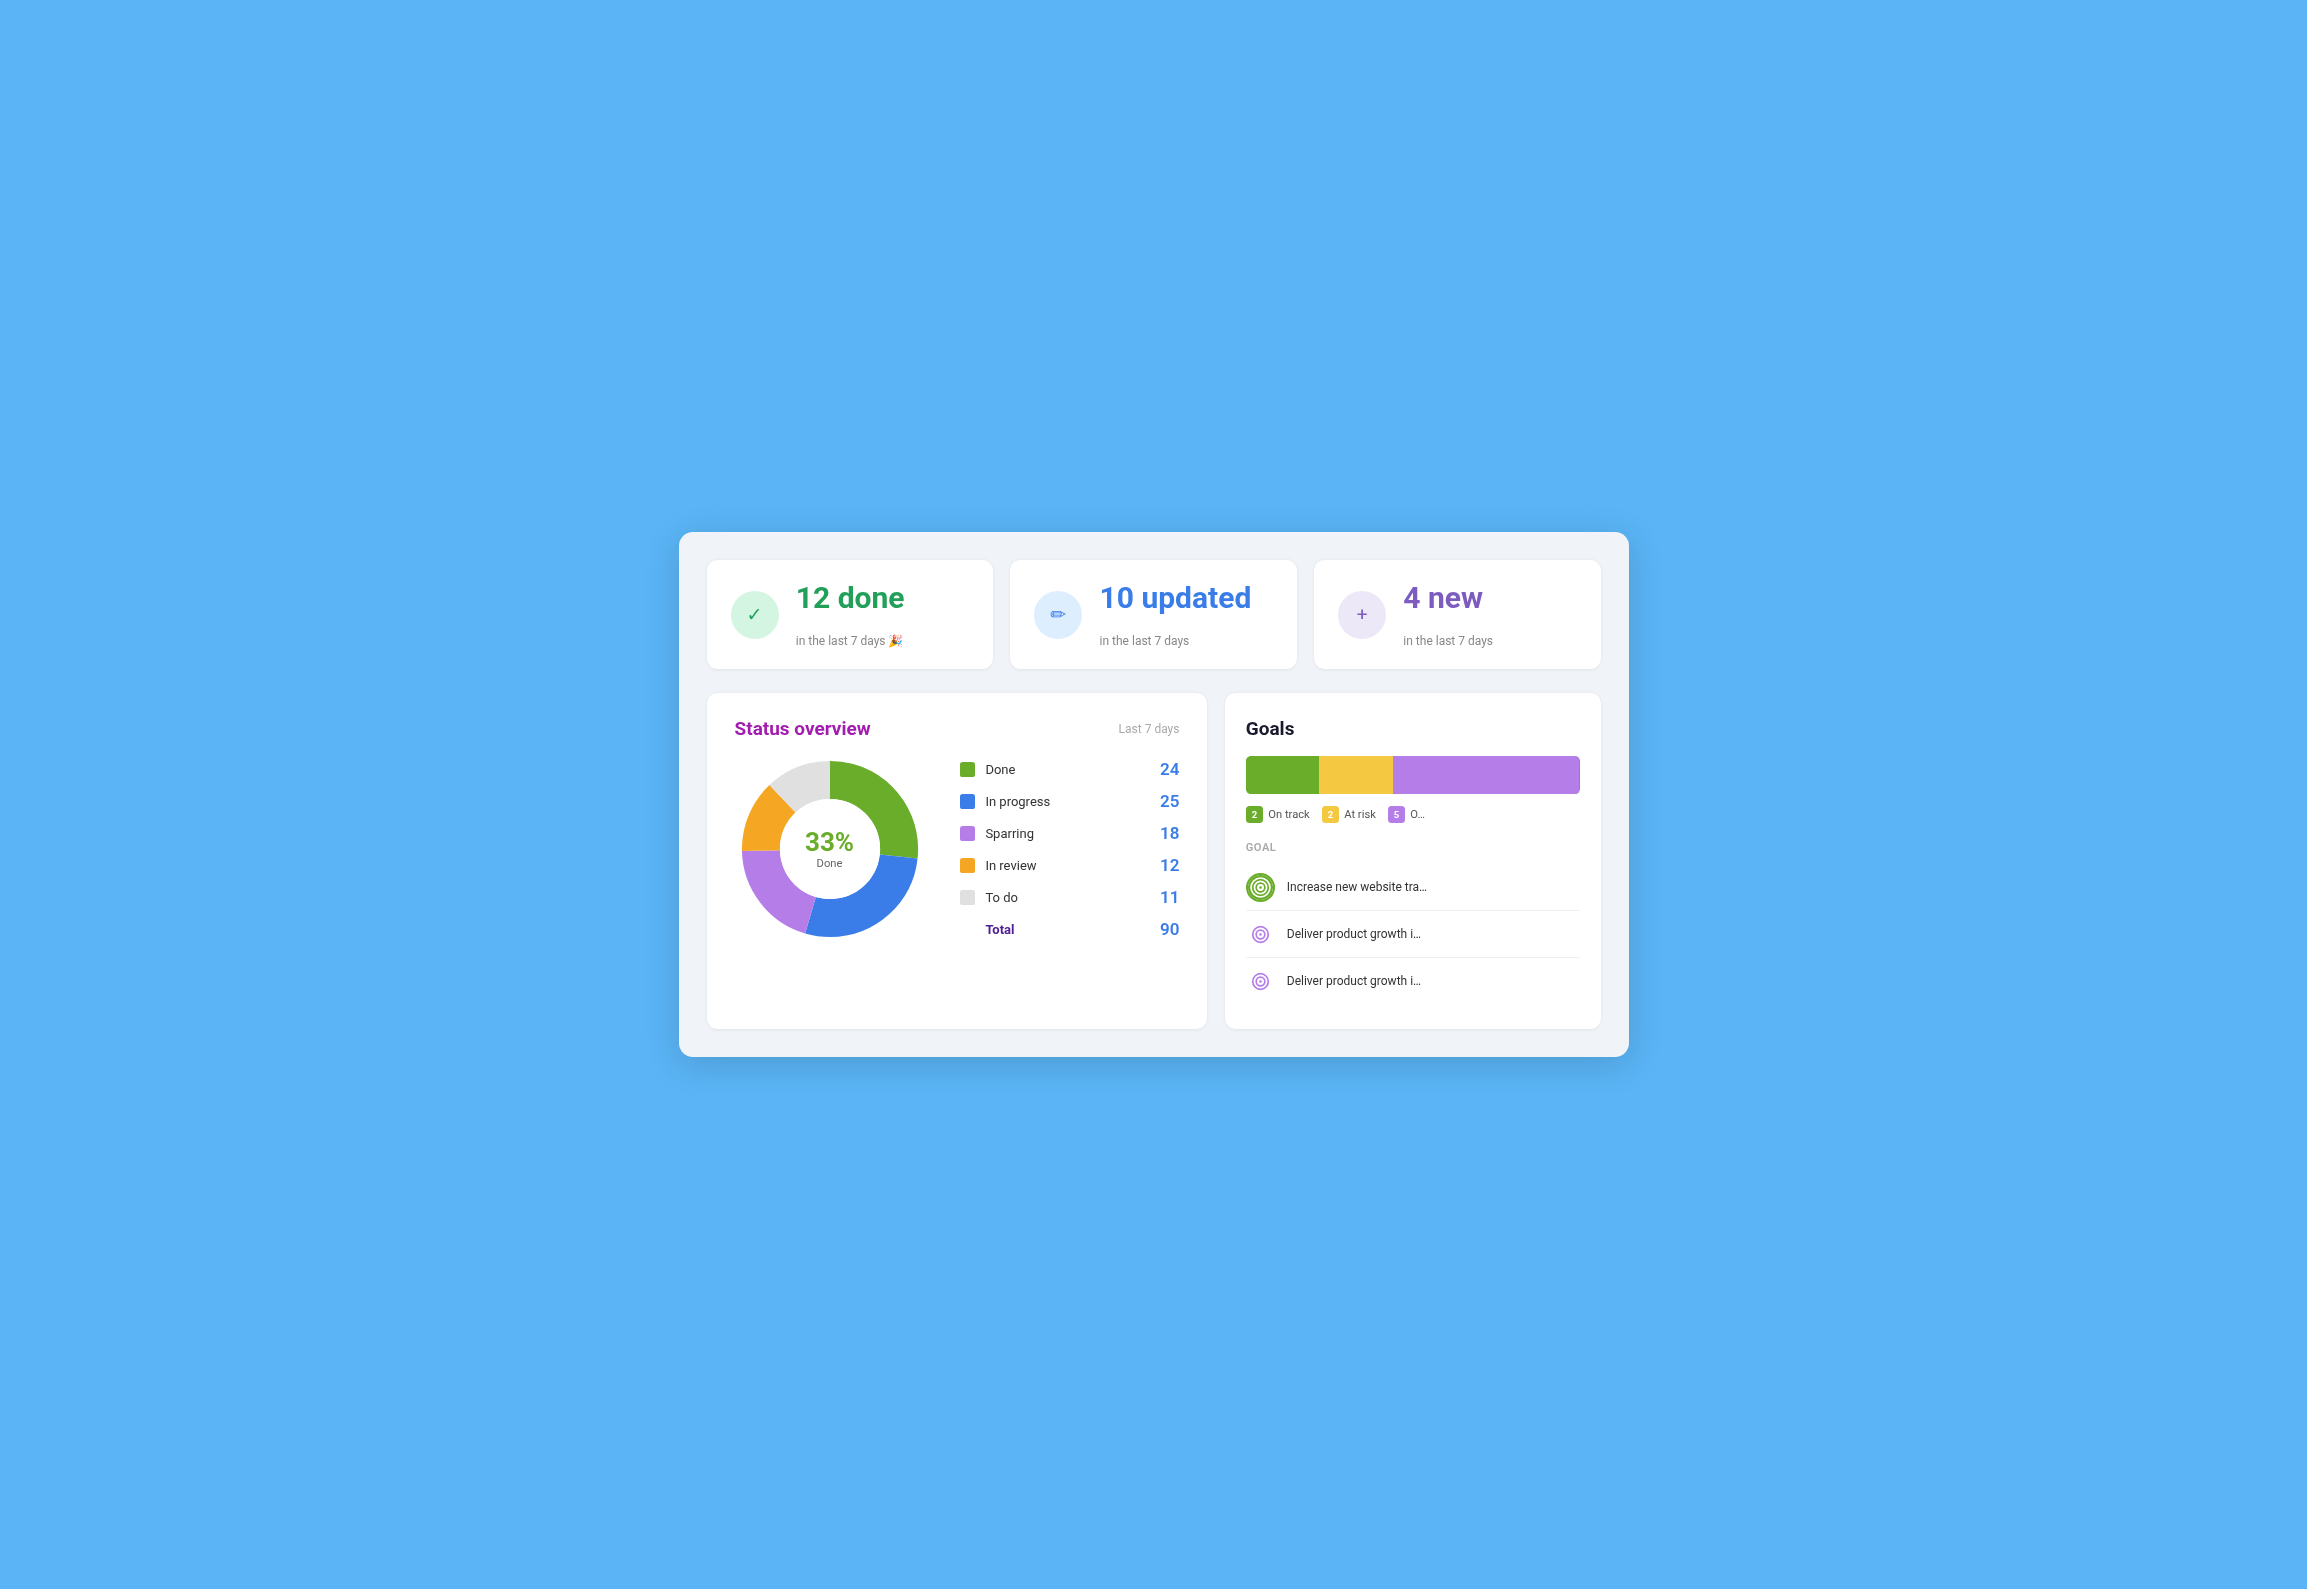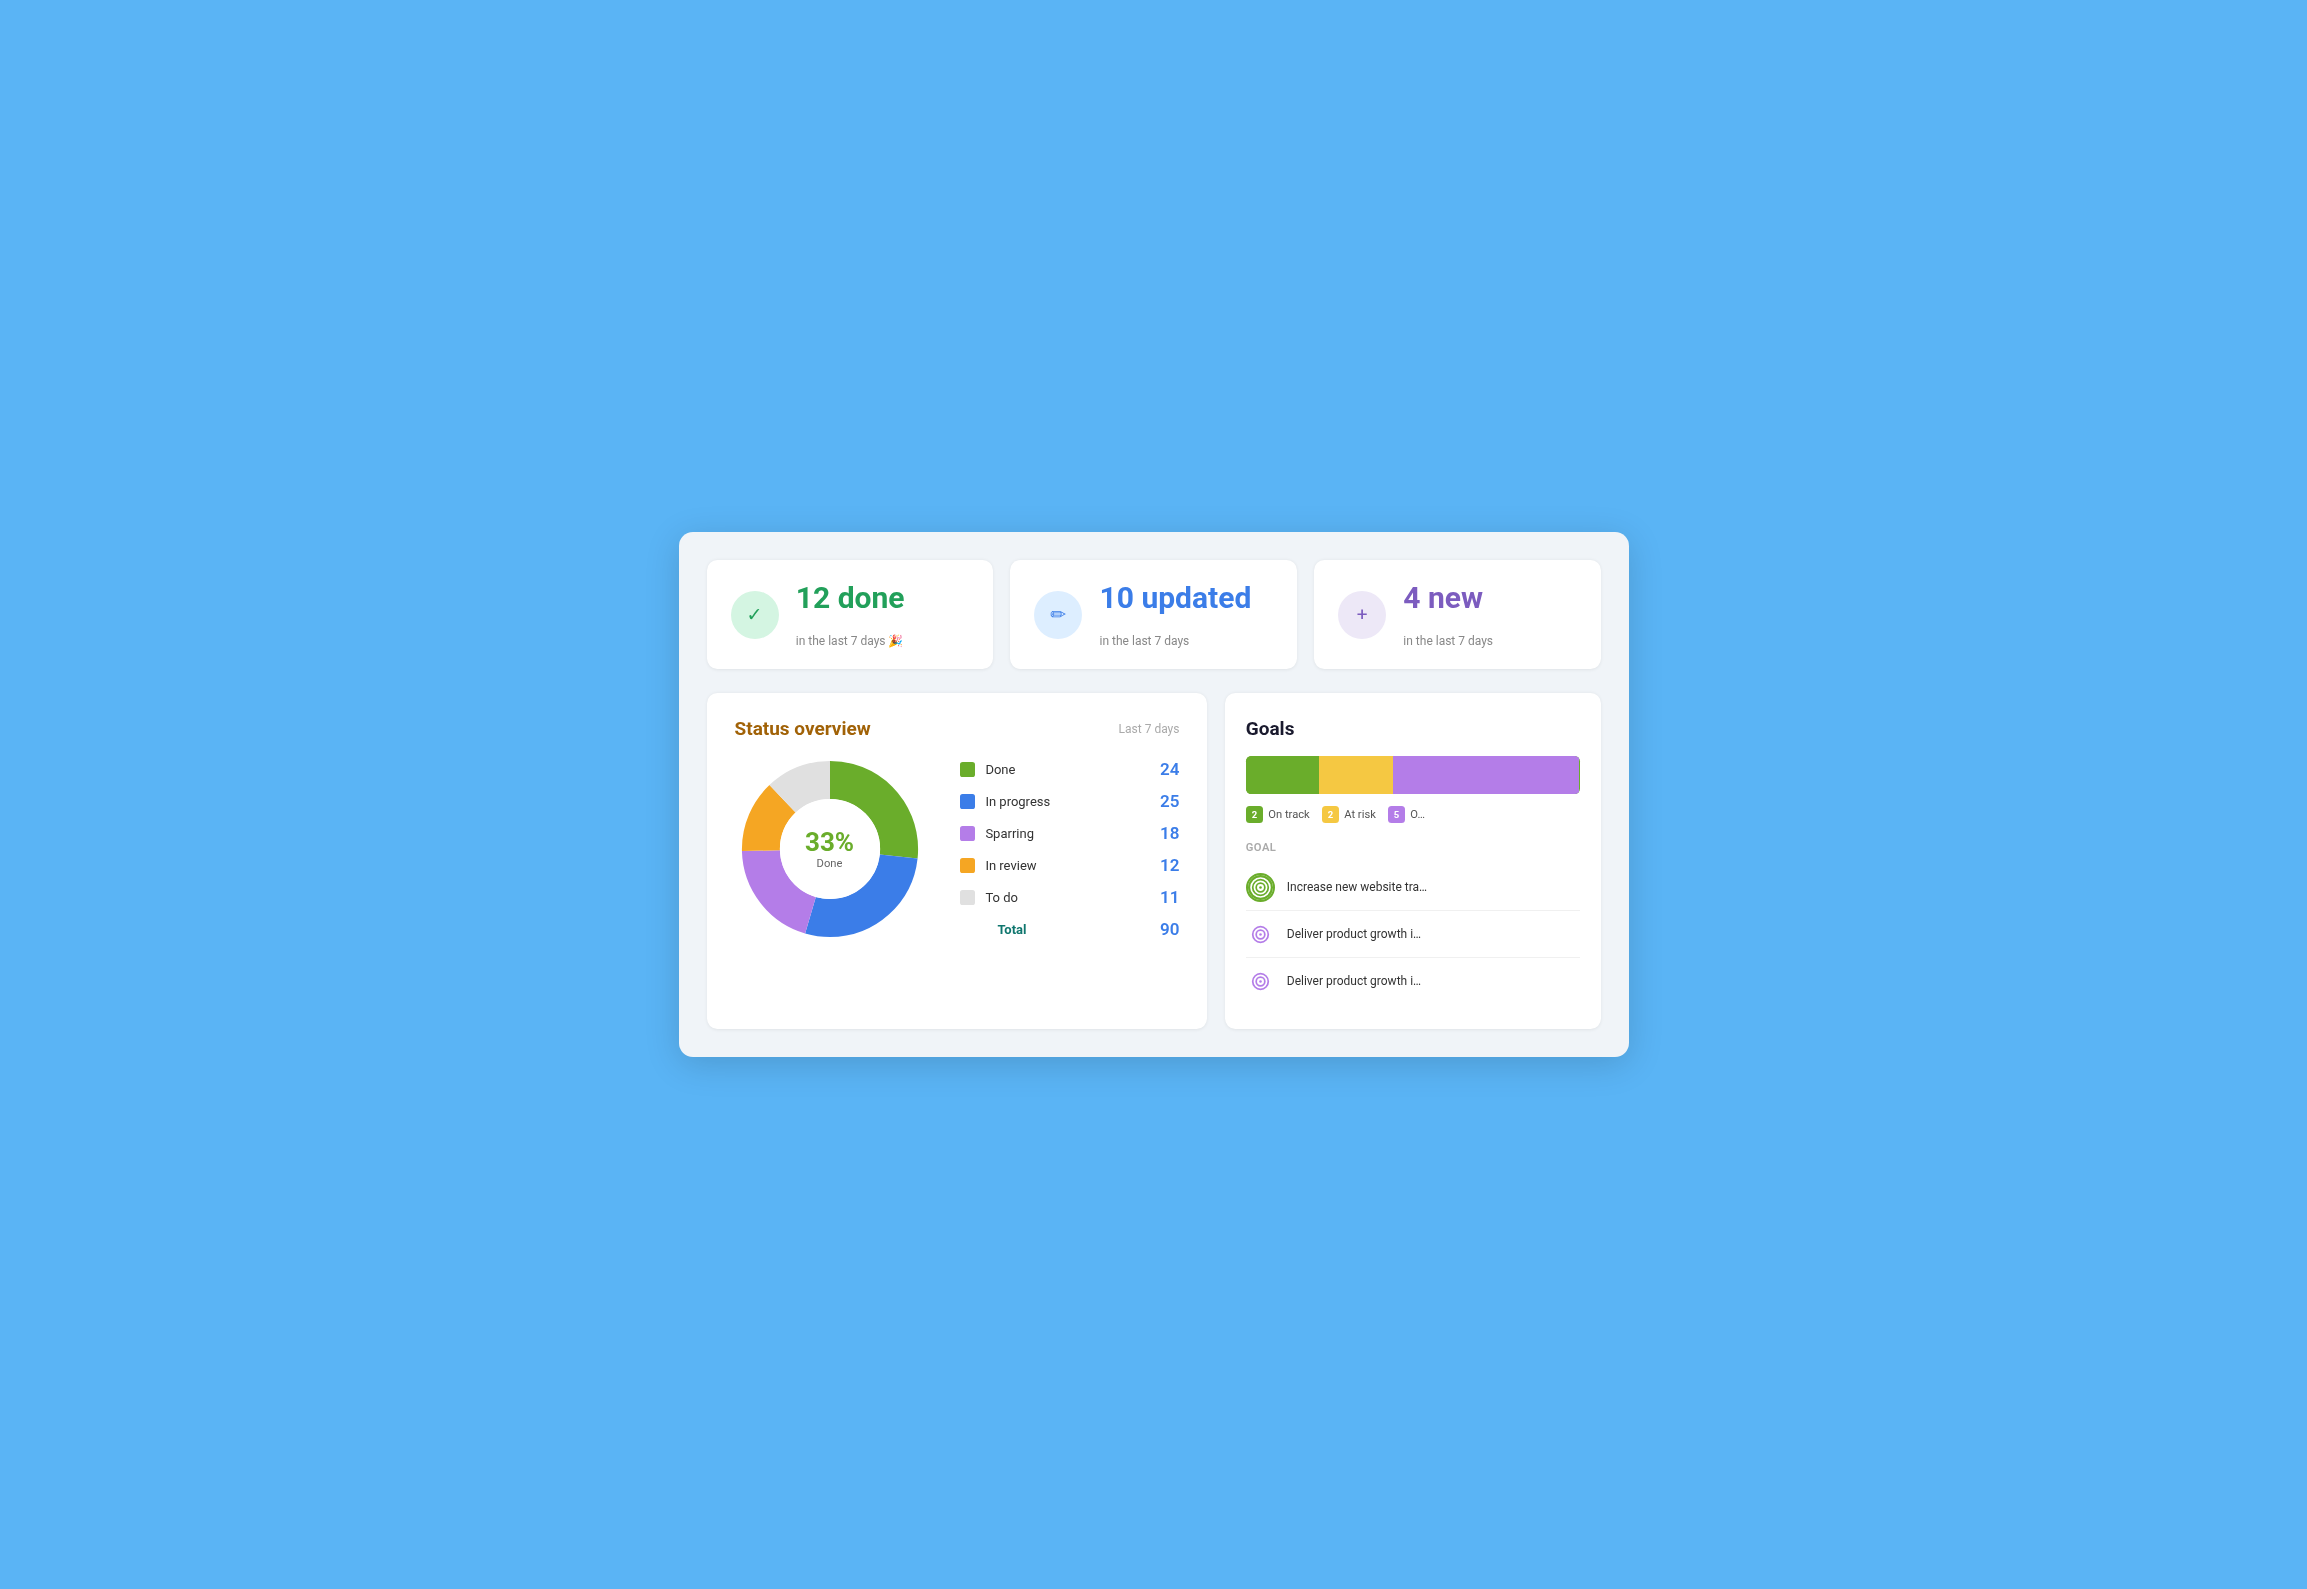--- a/index.html
+++ b/index.html
@@ -80,21 +80,21 @@
     }
     .status-header {
       display: flex;
       justify-content: space-between;
       align-items: center;
       margin-bottom: 14px;
     }
     .status-title {
       font-size: 19px;
       font-weight: 700;
-      color: #a16207;
+      color: #a21caf;
     }
     .status-period {
       font-size: 12px;
       color: #aaa;
     }
     .status-desc {
       font-size: 12px;
       color: #555;
       line-height: 1.6;
       margin-bottom: 24px;
@@ -166,22 +166,21 @@
       font-weight: 600;
       color: #3b7de8;
     }
     .legend-total {
       display: flex;
       align-items: center;
       margin-top: 3.5px;
     }
     .legend-total .legend-name {
       font-weight: 700;
-      color: #0f766e;
-      margin-left: 12px;
+      color: #4c1d95;
     }
 
     
     .goals-card {
       background: #fff;
       border-radius: 10.4px;
       padding: 24px 21px;
       flex: 0.9;
       box-shadow: 0 0.9px 3.5px rgba(0,0,0,0.07);
       overflow: hidden;

